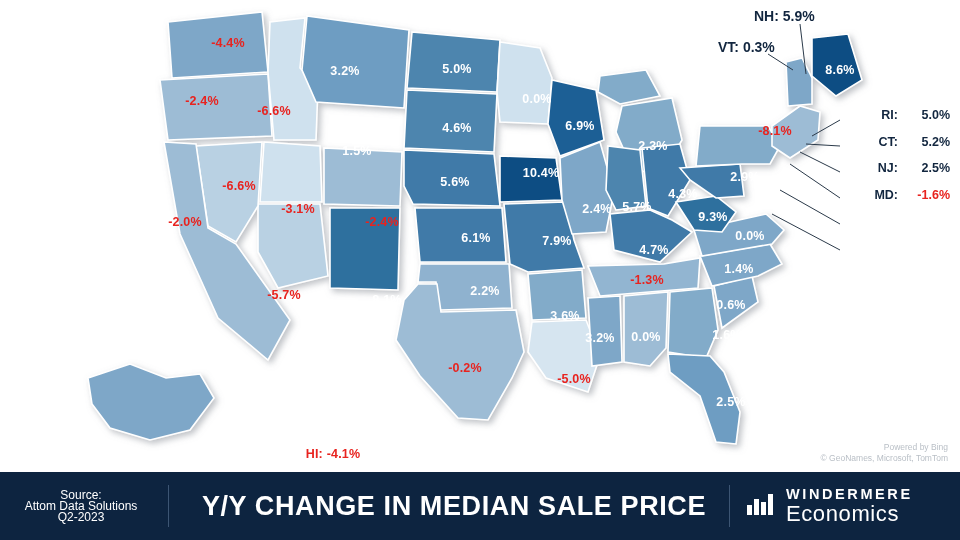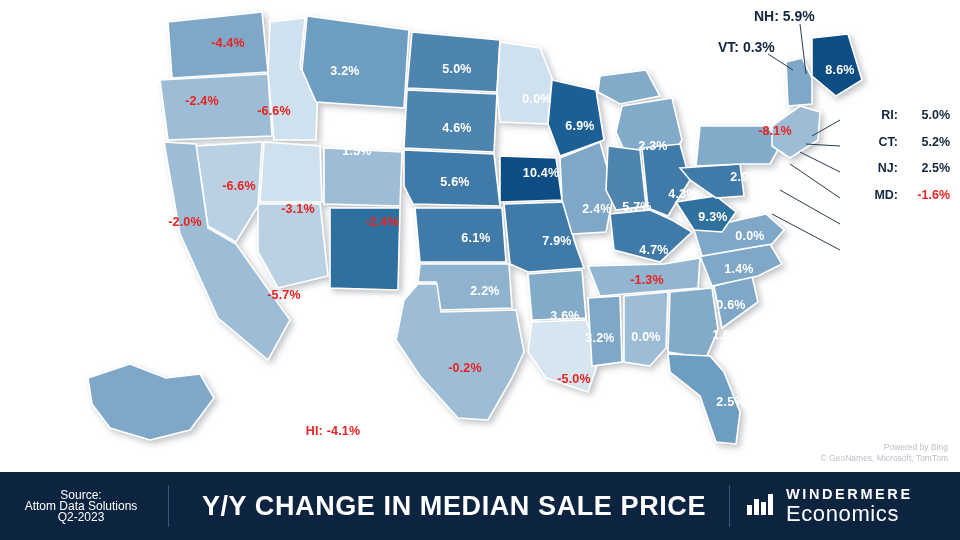--- a/index.html
+++ b/index.html
@@ -290,21 +290,21 @@
         <div class="lbl pos" style="left: 739px; top: 269px;">1.4%</div>
         <div class="lbl pos" style="left: 731px; top: 305px;">0.6%</div>
         <div class="lbl pos" style="left: 600px; top: 338px;">3.2%</div>
         <div class="lbl pos" style="left: 646px; top: 337px;">0.0%</div>
         <div class="lbl pos" style="left: 691px; top: 335px; margin-left: 36px;">1.6%</div>
         <div class="lbl pos" style="left: 731px; top: 402px;">2.5%</div>
         <div class="lbl neg" style="left: 574px; top: 379px;">-5.0%</div>
         <div class="lbl neg" style="left: 465px; top: 368px;">-0.2%</div>
         <div class="lbl pos" style="left: 840px; top: 70px;">8.6%</div>
         <div class="lbl neg" style="left: 775px; top: 131px;">-8.1%</div>
-        <div class="lbl neg" style="left: 333px; top: 431px;">HI: -4.1%</div>
+        <div class="lbl neg" style="left: 333px; top: 454px;">HI: -4.1%</div>
       </div>
 
     <div class="callout" style="left:754px; top:8px;">
       <span>NH: 5.9%</span>
     </div>
     <div class="callout" style="left:718px; top:39px;">
       <span>VT: 0.3%</span>
     </div>
 
     <div class="rlist" id="rlist">

